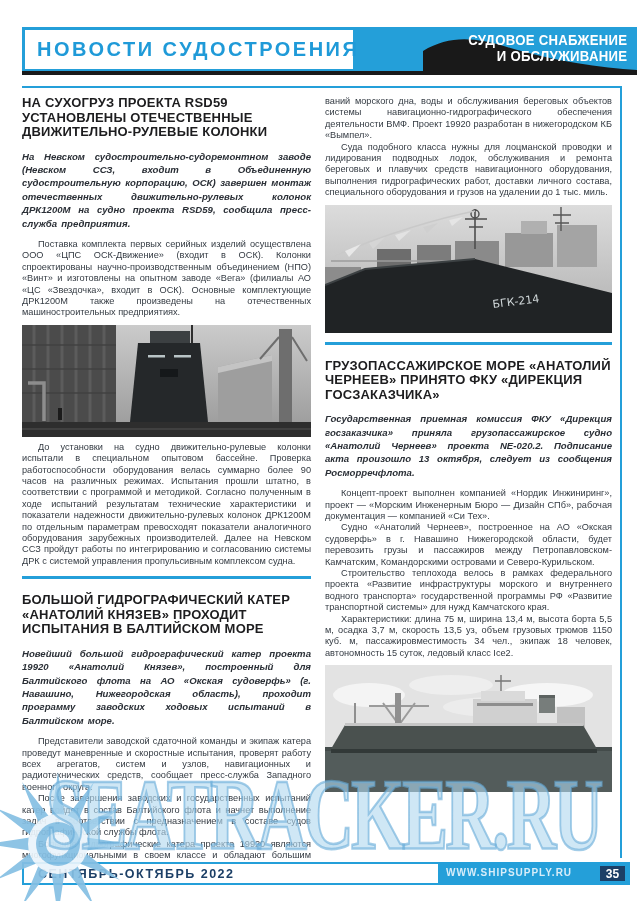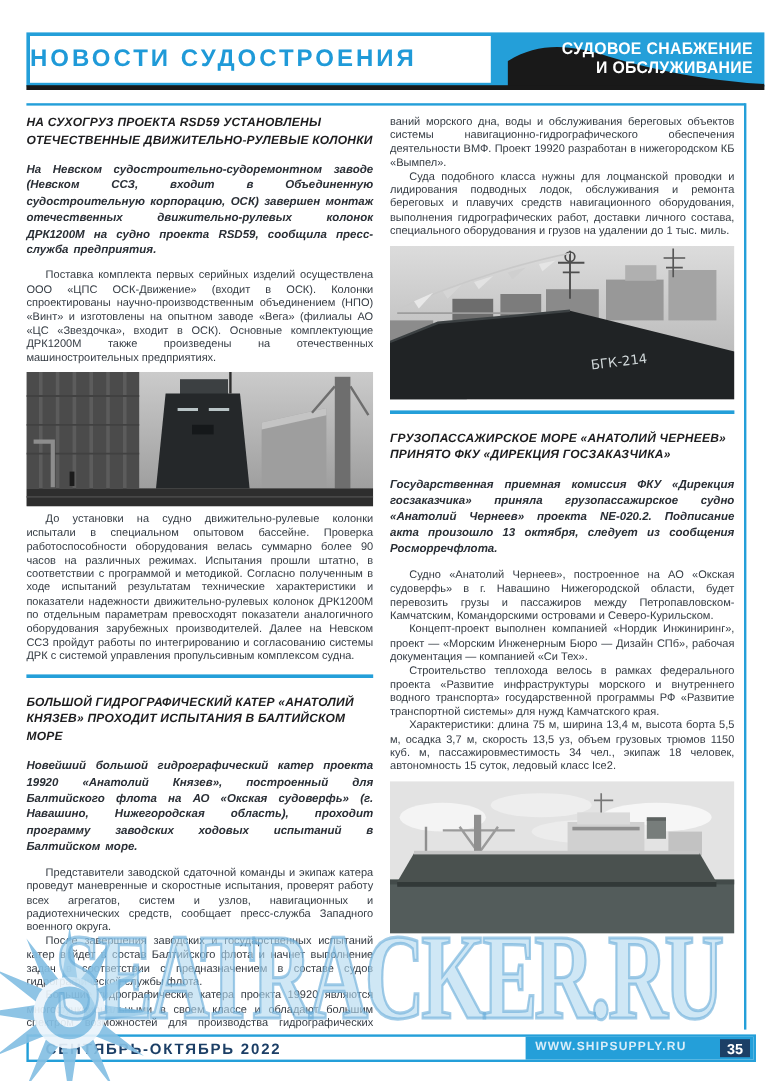--- a/index.html
+++ b/index.html
@@ -5,40 +5,40 @@
   * { box-sizing: border-box; }
   html,body { margin:0; padding:0; background:#ffffff; }
   .page {
     position: relative; width: 638px; height: 901px; margin: 0 auto;
     background: #ffffff; overflow: hidden;
     font-family: "Liberation Sans", sans-serif;
   }
 
   
   .header-bar { position:absolute; left:22px; top:27px; width:615px; height:45px; background:#249fd9; }
-  .header-titlebox { position:absolute; left:3px; top:3px; width:384px; height:39px; background:#ffffff;
-    display:flex; align-items:center; }
+  .header-titlebox { position:absolute; left:3px; top:3px; width:328px; height:39px; background:#ffffff;
+    display:flex; align-items:center; padding-left:12px; }
   .section-title { color:#1f9ad8; font-weight:bold; font-size:20px; letter-spacing:2.5px; white-space:nowrap; }
   .swoosh { position:absolute; left:401px; top:0; width:214px; height:45px; }
   .brand { position:absolute; right:10px; top:6px; text-align:right; color:#ffffff; font-weight:bold;
     font-size:14px; line-height:15.5px; letter-spacing:0.3px; z-index:2;
     transform:scaleX(0.94); transform-origin:right center; white-space:nowrap; }
   .header-underline { position:absolute; left:22px; top:71px; width:615px; height:4px; background:#191919; }
 
   
   .top-rule { position:absolute; left:22px; top:86px; width:599px; height:2px; background:#249fd9; }
   .right-rule { position:absolute; left:620px; top:86px; width:2px; height:772px; background:#249fd9; }
 
   
   .col { position:absolute; top:96px; z-index:10; }
   .col-left { left:22px; width:289px; }
   .col-right { left:325px; width:287px; }
 
-  .headline { font-size:10px; font-weight:bold; color:#1d1d1f; line-height:14.5px;
-    margin:0 0 10px 0; letter-spacing:0.2px;font-style:italic; }
+  .headline { font-size:13px; font-weight:bold; color:#1d1d1f; line-height:14.5px;
+    margin:0 0 10px 0; letter-spacing:0.2px; }
   .lead { font-size:9.6px; font-weight:bold; font-style:italic; color:#2a2f36; line-height:13.4px;
     text-align:justify; margin:0 0 9px 0; word-spacing:1.5px; }
   .para { font-size:9.2px; color:#333a42; line-height:11.4px; text-align:justify;
     text-indent:16px; margin:0; }
   .para.noindent { text-indent:0; }
   .figure { margin:6px 0 5px 0; line-height:0; }
   .divider { height:3px; background:#249fd9; margin:9px 0 14px 0; }
 
   
   .footer { position:absolute; left:22px; top:862px; width:608px; height:23px;
@@ -164,22 +164,22 @@
         <path d="M0,80 L40,64 L150,54" stroke="#3c4143" stroke-width="2" fill="none"></path>
         <text x="168" y="103" fill="#cfd6d8" font-size="11" font-family="DejaVu Sans, sans-serif" transform="rotate(-7 168 103)">БГК-214</text>
       </svg>
     </figure>
 
     <div class="divider"></div>
 
     <article>
       <h2 class="headline">ГРУЗОПАССАЖИРСКОЕ МОРЕ «АНАТОЛИЙ ЧЕРНЕЕВ» ПРИНЯТО ФКУ «ДИРЕКЦИЯ ГОСЗАКАЗЧИКА»</h2>
       <p class="lead">Государственная приемная комиссия ФКУ «Дирекция госзаказчика» приняла грузопассажирское судно «Анатолий Чернеев» проекта NE-020.2. Подписание акта произошло 13 октября, следует из сообщения Росморречфлота.</p>
+      <p class="para">Концепт-проект выполнен компанией «Нордик Инжиниринг», проект — «Морским Инженерным Бюро — Дизайн СПб», рабочая документация — компанией «Си Тех».</p>
       <p class="para">Судно «Анатолий Чернеев», построенное на АО «Окская судоверфь» в г. Навашино Нижегородской области, будет перевозить грузы и пассажиров между Петропавловском-Камчатским, Командорскими островами и Северо-Курильском.</p>
-      <p class="para">Концепт-проект выполнен компанией «Нордик Инжиниринг», проект — «Морским Инженерным Бюро — Дизайн СПб», рабочая документация — компанией «Си Тех».</p>
       <p class="para">Строительство теплохода велось в рамках федерального проекта «Развитие инфраструктуры морского и внутреннего водного транспорта» государственной программы РФ «Развитие транспортной системы» для нужд Камчатского края.</p>
       <p class="para">Характеристики: длина 75 м, ширина 13,4 м, высота борта 5,5 м, осадка 3,7 м, скорость 13,5 уз, объем грузовых трюмов 1150 куб. м, пассажировместимость 34 чел., экипаж 18 человек, автономность 15 суток, ледовый класс Ice2.</p>
       <figure class="figure">
         <svg width="287" height="127" viewBox="0 0 287 127">
           <rect width="287" height="127" fill="#e3e3e3"></rect>
           <ellipse cx="44" cy="30" rx="36" ry="12" fill="#f4f4f4"></ellipse>
           <ellipse cx="126" cy="20" rx="42" ry="10" fill="#eeeeee"></ellipse>
           <ellipse cx="222" cy="30" rx="46" ry="12" fill="#f6f6f6"></ellipse>
           <ellipse cx="170" cy="42" rx="52" ry="10" fill="#ececec"></ellipse>
           <rect x="0" y="82" width="287" height="45" fill="#535c5b"></rect>

